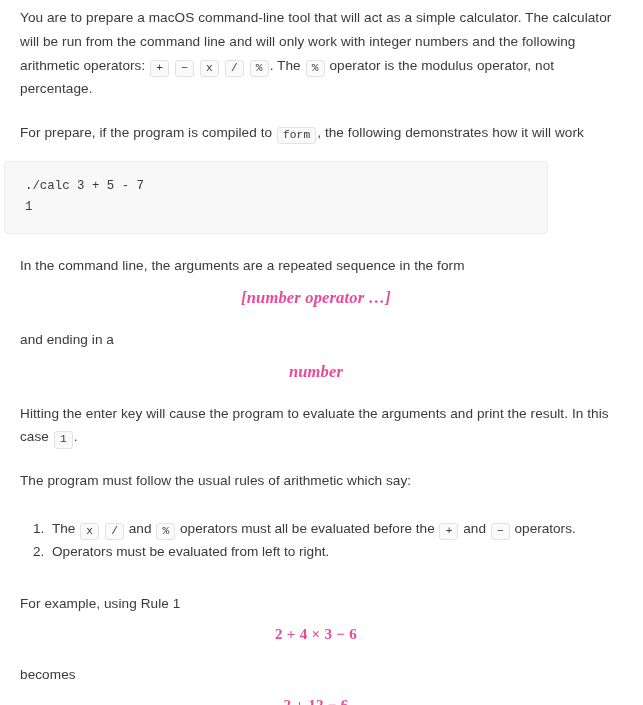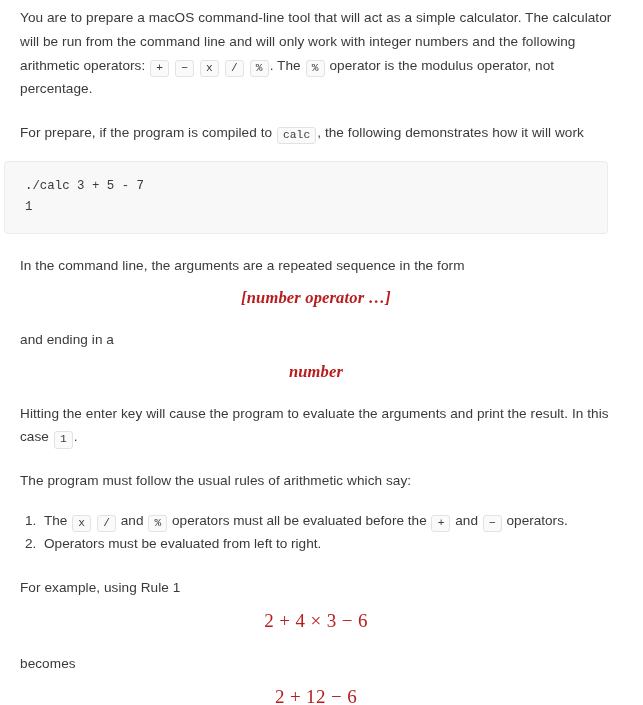--- a/index.html
+++ b/index.html
@@ -64,65 +64,65 @@
     background: #f8f8f8;
     border: 1px solid #ececec;
     border-radius: 4px;
     padding: 14px 16px 15px 20px;
     font-family: "Liberation Mono", "DejaVu Sans Mono", monospace;
     font-size: 12.4px;
     line-height: 21px;
     color: #3a3a3a;
     white-space: pre;
     box-sizing: border-box;
-    width: 604px;
+    width: 544px;
     overflow: hidden;
   }
 
   
   .math-display {
     text-align: center;
     font-family: "Liberation Serif", "DejaVu Serif", serif;
-    color: #b91c1c;
+    color: #ec4899;
     width: 624px;
   }
   .math-display.italic {
     font-style: italic;
     font-size: 16.5px;
     font-weight: 700;
     letter-spacing: 0.01em;
   }
   .math-display.bold {
-    font-weight: 400;
-    font-size: 19px;
+    font-weight: 700;
+    font-size: 15px;
     letter-spacing: 0.02em;
   }
 
   ol.rules {
-    margin: 0;
+    margin: 8px;
     padding: 0 0 0 36px;
     font-size: 13.6px;
     line-height: 23.5px;
     color: #3a3a3a;
   }
   ol.rules li {
     margin: 0;
     padding: 0 0 0 4px;
   }
 </style>
 </head>
 <body>
 
 <div class="page">
 
   <p class="para"><span>You are to prepare a macOS command-line tool that will act as a simple calculator. The calculator will be run from the command line and will only work with integer numbers and  the following arithmetic operators:</span> <code class="chip op">+</code> <code class="chip op">−</code> <code class="chip op">x</code> <code class="chip op">/</code> <code class="chip op">%</code><span>. The</span> <code class="chip op">%</code> <span>operator is the modulus operator, not percentage.</span></p>
 
   <div class="gap-lg"></div>
 
-  <p class="para"><span>For prepare, if the program is compiled to</span> <code class="chip">calc</code><span>, the following demonstrates how it will work</span></p>
+  <p class="para"><span>For prepare, if the program is compiled to</span> <code class="chip">form</code><span>, the following demonstrates how it will work</span></p>
 
   <div class="gap-md"></div>
 
   <pre class="codeblock">./calc 3 + 5 - 7
 1</pre>
 
   <div class="gap-lg"></div>
 
   <p class="para">In the command line, the arguments are a repeated sequence in the form</p>
 

